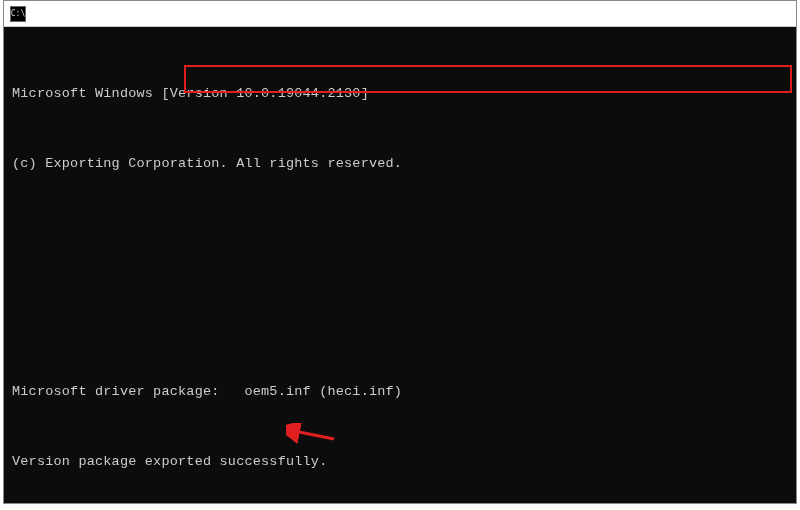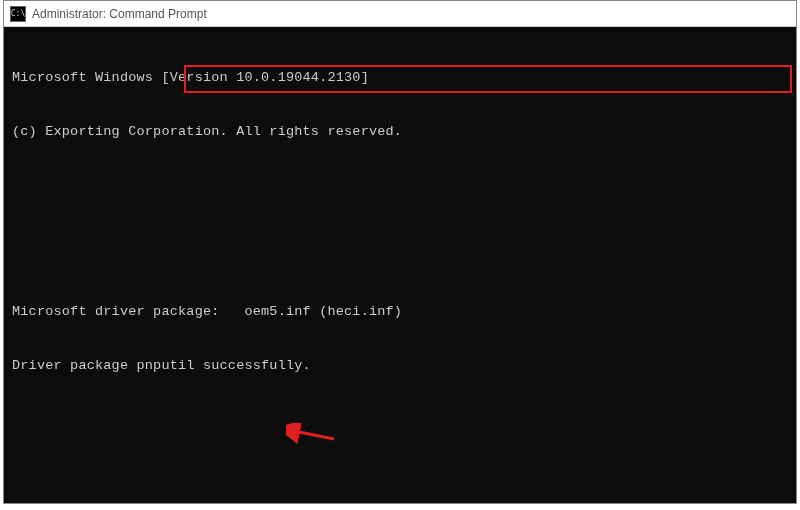--- a/index.html
+++ b/index.html
@@ -45,21 +45,21 @@
   }
   .terminal {
     padding: 6px 8px;
     color: #ccc;
     font-size: 13.5px;
     line-height: 18px;
     white-space: pre;
     letter-spacing: 0.2px;
     position: relative;
   }
-  .line { display: block; min-height: 18px; }
+  .line { display: block; min-height: 18px; margin-top: 16px; }
   .highlight-box {
     position: absolute;
     border: 2px solid #e02020;
     pointer-events: none;
     left: 180px;
     top: 64px;
     width: 608px;
     height: 28px;
   }
   .arrow {
@@ -68,31 +68,30 @@
     top: 422px;
     pointer-events: none;
   }
 </style>
 </head>
 <body>
 
 <div class="window">
   <div class="titlebar">
     <div class="icon">C:\</div>
-    <span>Administrator: Command Prompt</span>
   </div>
 
   <div class="terminal">
     <span class="line">Microsoft Windows [Version 10.0.19044.2130]</span>
     <span class="line">(c) Exporting Corporation. All rights reserved.</span>
     <span class="line"></span>
     <span class="line"></span>
 
     <span class="line">Microsoft driver package:   oem5.inf (heci.inf)</span>
-    <span class="line">Driver package pnputil successfully.</span>
+    <span class="line">Version package exported successfully.</span>
     
 
     
     
     
 
     
     
     
 

